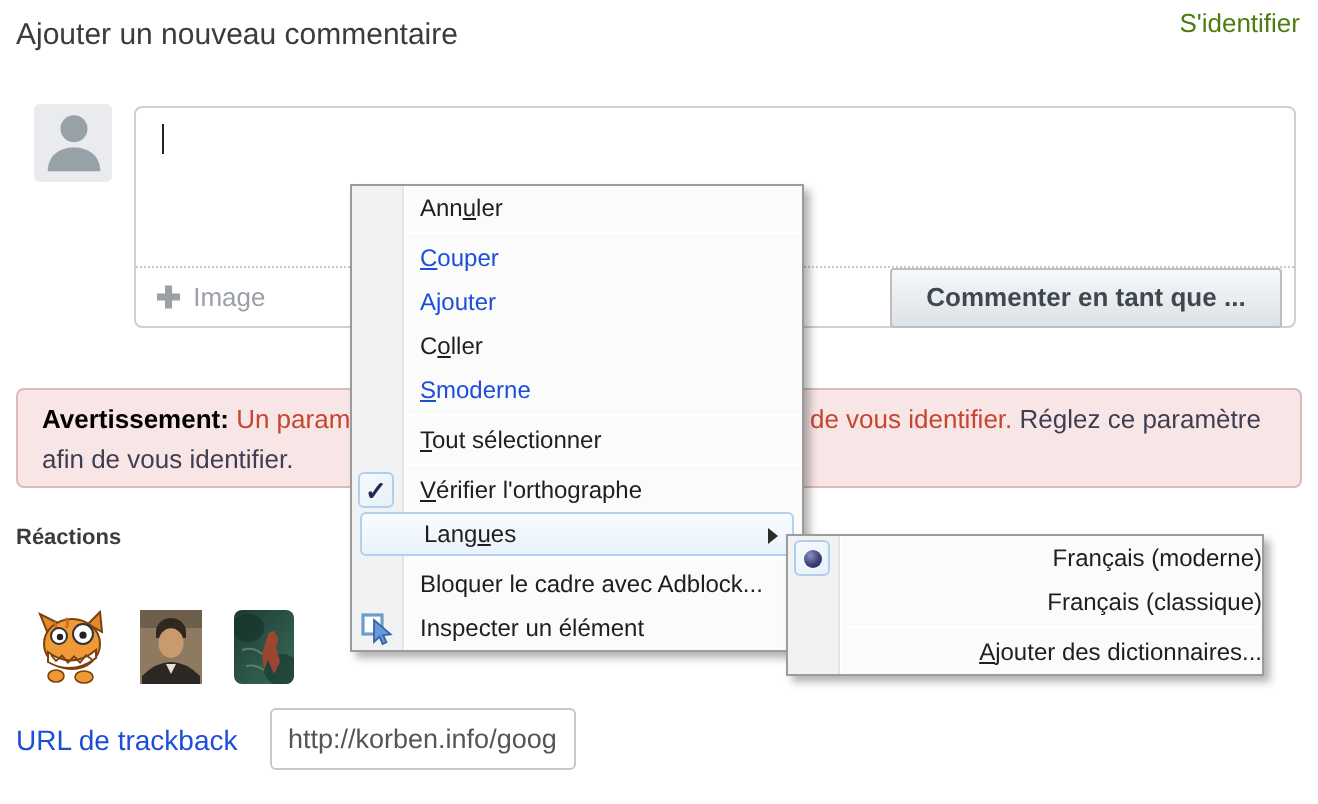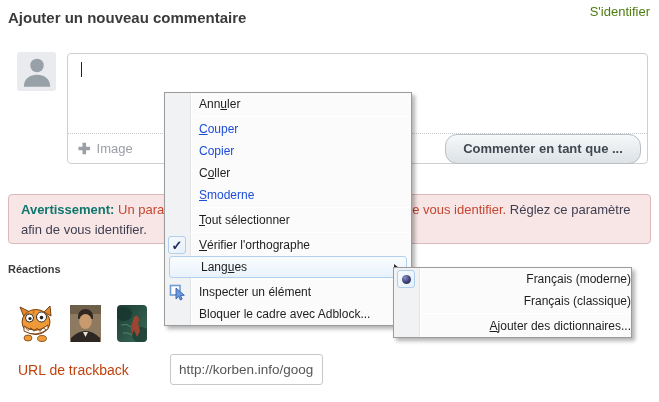--- a/index.html
+++ b/index.html
@@ -1,53 +1,53 @@
 <!DOCTYPE html>
 <html><head>
 <meta charset="utf-8">
 <style>
   * { margin:0; padding:0; box-sizing:border-box; }
   html,body { background:#fff; }
   body { font-family:"Liberation Sans", sans-serif; }
   #page { position:relative; width:659px; height:402px; background:#fff; overflow:hidden; }
 
   
-  .page-title { position:absolute; left:8px; top:9px; font-size:15px; font-weight:bold; color:#3b3b3b; }
+  .page-title { position:absolute; left:8px; top:9px; font-size:15px; font-weight:normal; color:#3b3b3b; }
   .signin { position:absolute; right:9px; top:4px; font-size:13px; color:#4d7c0f; cursor:pointer; }
 
   
   .avatar-box { position:absolute; left:17px; top:52px; width:39px; height:39px; background:#e9ebee; border-radius:3px; display:flex; align-items:flex-end; justify-content:center; overflow:hidden; }
   .comment-box { position:absolute; left:67px; top:53px; width:581px; height:111px; background:#fff; border:1px solid #ccd0d3; border-radius:4px; }
   .caret { position:absolute; left:13px; top:8px; width:1px; height:15px; background:#222; }
   .composer-footer { position:absolute; left:0; right:0; bottom:0; height:30px; border-top:1px dotted #c6cacd; }
   .image-btn { position:absolute; left:10px; top:0; height:29px; display:flex; align-items:center; gap:6px; color:#9aa0a6; font-size:13px; cursor:pointer; }
   .image-btn .plus { font-size:15px; font-weight:bold; color:#9aa0a6; }
-  .comment-as-btn { position:absolute; right:6px; top:0; width:196px; height:30px; background:linear-gradient(#f6f8f9,#dde2e6); border:1px solid #b9bfc4; border-radius:12px; color:#3f4850; font-weight:bold; font-size:13px; text-align:center; line-height:28px; cursor:pointer; }
+  .comment-as-btn { position:absolute; right:6px; top:0; width:196px; height:30px; background:linear-gradient(#f6f8f9,#dde2e6); border:1px solid #b9bfc4; border-radius:2px; color:#3f4850; font-weight:bold; font-size:13px; text-align:center; line-height:28px; cursor:pointer; }
 
   
   .warning { position:absolute; left:8px; top:194px; width:643px; height:50px; background:#f8e6e6; border:1px solid #ddbaba; border-radius:4px; padding:5px 12px; font-size:13px; line-height:20px; }
-  .warning .w-label { font-weight:bold; color:#0f766e; }
+  .warning .w-label { font-weight:bold; color:#000000; }
   .warning .w-red { color:#c5452f; }
   .warning .w-dark { color:#3e3e50; }
 
   
   .reactions-title { position:absolute; left:8px; top:263px; font-size:11px; font-weight:bold; color:#3b3b3b; }
   .avatar-thumb { position:absolute; overflow:hidden; cursor:pointer; }
   .av-cat { left:17px; top:304px; width:38px; height:38px; }
   .av-man { left:70px; top:305px; width:31px; height:37px; }
   .av-fan { left:117px; top:305px; width:30px; height:37px; border-radius:4px; }
 
   
-  .trackback-label { position:absolute; left:18px; top:362px; font-size:14px; color:#c2410c; }
-  .trackback-input { position:absolute; left:135px; top:354px; width:153px; height:31px; border:1px solid #c8c8c8; border-radius:3px; padding:5px 8px; font-size:13.5px; color:#555; font-family:"Liberation Sans", sans-serif; background:#fff;margin-left:35px; }
+  .trackback-label { position:absolute; left:8px; top:362px; font-size:14px; color:#1d4ed8; }
+  .trackback-input { position:absolute; left:135px; top:354px; width:153px; height:31px; border:1px solid #c8c8c8; border-radius:3px; padding:5px 8px; font-size:13.5px; color:#555; font-family:"Liberation Sans", sans-serif; background:#fff; }
 
   
   .menu { position:absolute; background:#fbfbfc; border:1px solid #9b9b9b; box-shadow:3px 3px 4px rgba(0,0,0,0.30); font-size:12px; color:#1e1e1e; cursor:default; }
   .menu .gutter { position:absolute; left:0; top:0; bottom:0; width:26px; background:#f1f2f3; border-right:1px solid #e2e4e5; box-shadow:1px 0 0 #fff; }
-  #context-menu { left:164px; top:92px; width:248px; z-index:10; }
+  #context-menu { left:175px; top:92px; width:227px; z-index:10; }
   #lang-submenu { left:393px; top:267px; width:239px; z-index:11; }
   .mi { position:relative; height:22px; line-height:22px; padding-left:34px; white-space:nowrap; }
   #lang-submenu .mi { padding-left:35px;text-align:right; }
   .mi.disabled { color:#1d4ed8; }
   .mi.hover { margin:0 4px; height:22px; line-height:20px; padding-left:31px; border:1px solid #b2d1f0; border-radius:3px; background:linear-gradient(#f9fcfe,#e9f2fb); }
   .sep { height:1px; background:#e2e2e2; border-bottom:1px solid #fff; margin:1px 1px 1px 28px; }
   .mi u { text-decoration:underline; }
   .state-box { position:absolute; left:3px; top:2px; width:18px; height:18px; border:1px solid #b0cfed; border-radius:3px; background:linear-gradient(135deg,#f6fafd,#e7f0f9); display:flex; align-items:center; justify-content:center; }
   .check-glyph { color:#1d2b56; font-size:13px; font-weight:bold; line-height:1; }
   .radio-dot { width:9px; height:9px; border-radius:50%; background:radial-gradient(circle at 35% 30%, #8a90c8 0%, #3a4073 55%, #23284f 100%); }
@@ -143,21 +143,21 @@
 
     <div class="mi">
       <span>Ann</span><u>u</u><span>ler</span>
     </div>
     <div class="sep"></div>
 
     <div class="mi disabled">
       <span></span><u>C</u><span>ouper</span>
     </div>
     <div class="mi disabled">
-      <span>Copier</span><u></u><span></span>
+      <span>Ajouter</span><u></u><span></span>
     </div>
     <div class="mi">
       <span>C</span><u>o</u><span>ller</span>
     </div>
     <div class="mi disabled">
       <span></span><u>S</u><span>moderne</span>
     </div>
     <div class="sep"></div>
 
     <div class="mi">
@@ -170,32 +170,32 @@
           <span class="check-glyph">✓</span>
         </span>
       <span></span><u>V</u><span>érifier l'orthographe</span>
     </div>
     <div class="mi hover">
       <span>Lang</span><u>u</u><span>es</span>
       <span class="sub-arrow"></span>
     </div>
     <div class="sep"></div>
 
+    <div class="mi">
+      <span>Bloquer le cadre avec Adblock...</span><u></u><span></span>
+    </div>
     <div class="mi">
       <span class="inspect-ico">
         <svg width="17" height="17" viewBox="0 0 17 17">
           <rect x="1.5" y="1.5" width="9.5" height="9.5" fill="#ffffff" stroke="#6f9bd1" stroke-width="1.6"></rect>
           <path d="M7 4 L7 15 L9.8 12.4 L11.3 16 L13.2 15.1 L11.6 11.6 L15.3 11.2 Z" fill="#6b97dd" stroke="#3763a8" stroke-width="0.9"></path>
         </svg>
       </span>
       <span>Inspecter un élément</span><u></u><span></span>
     </div>
-    <div class="mi">
-      <span>Bloquer le cadre avec Adblock...</span><u></u><span></span>
-    </div>
   </div>
 
   <div class="menu" id="lang-submenu">
     <div class="gutter"></div>
 
     <div class="mi">
       <span class="state-box">
           <span class="radio-dot"></span>
         </span>
       <span>Français (moderne)</span><u></u><span></span>

